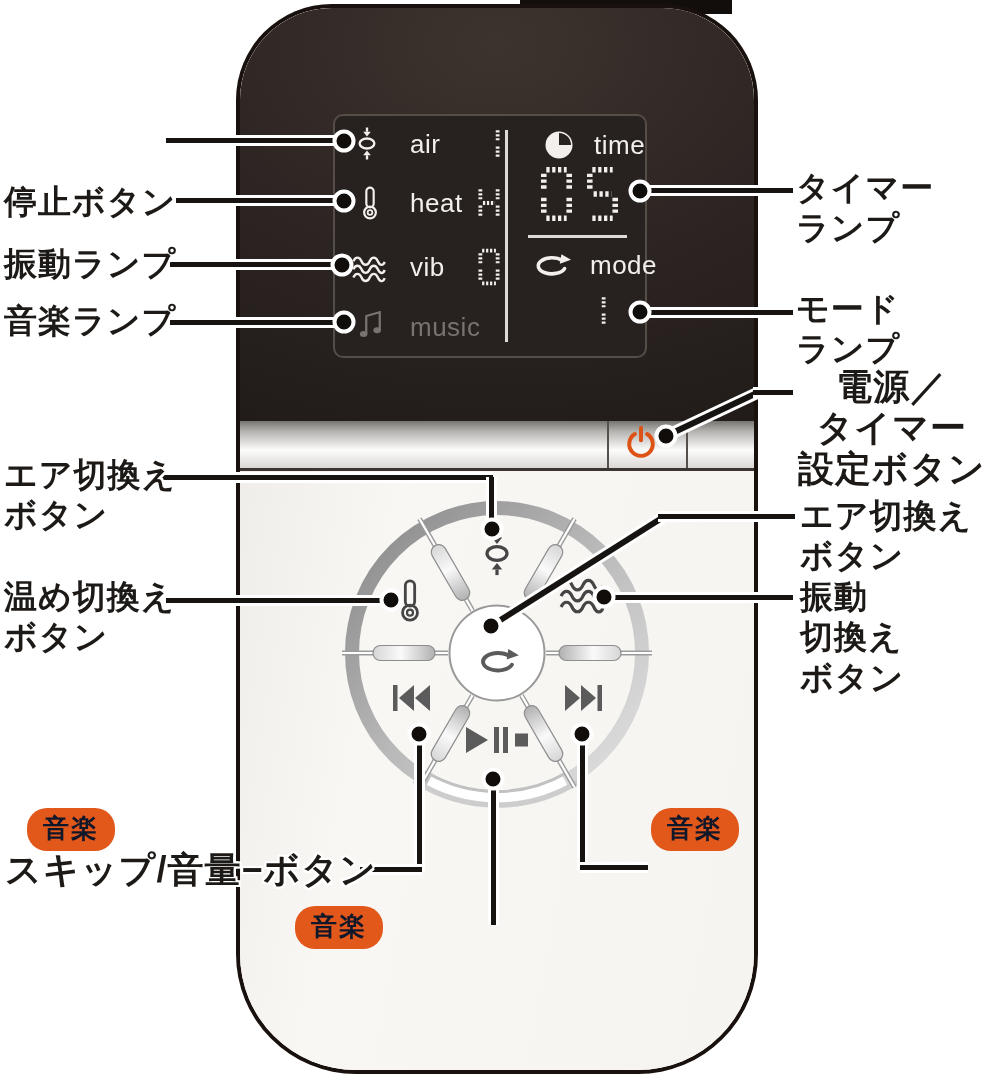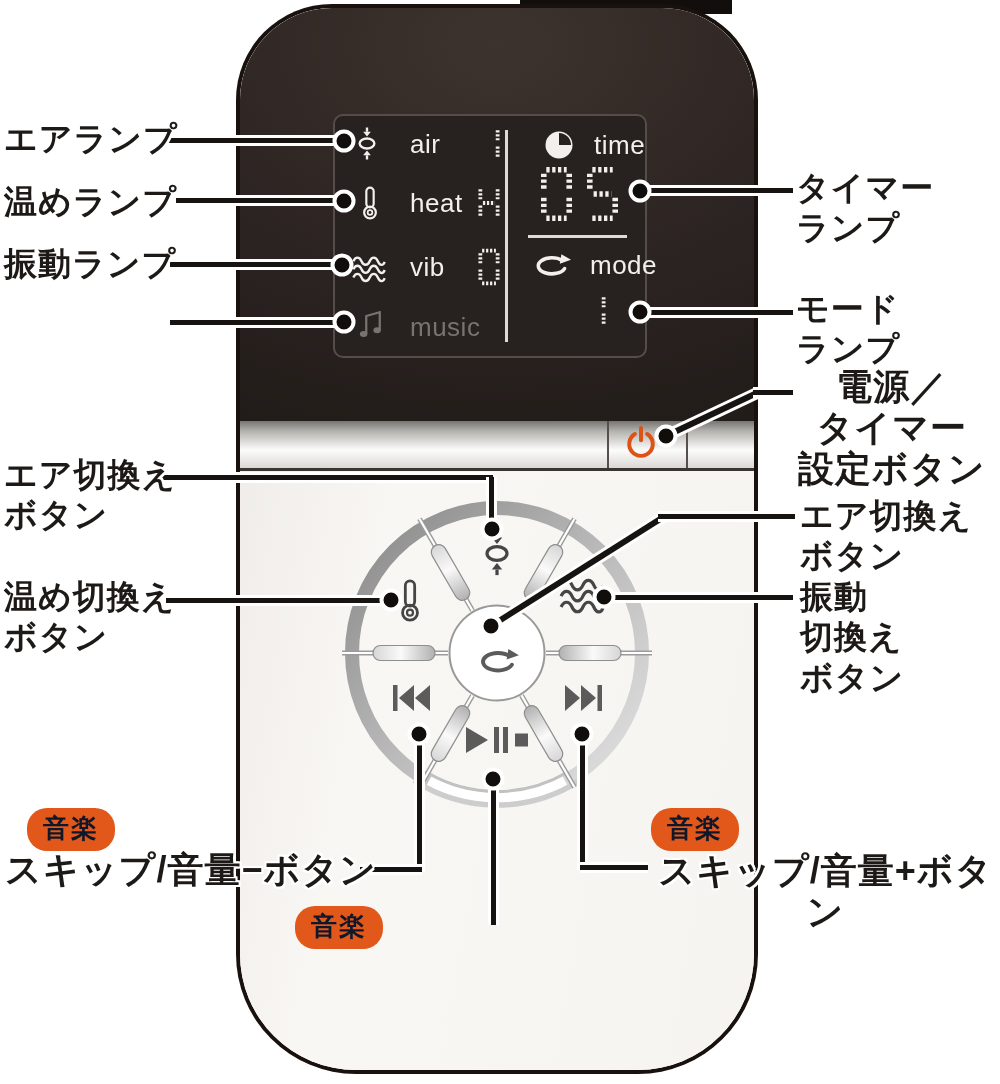--- a/index.html
+++ b/index.html
@@ -316,23 +316,23 @@
   <div class="dot" style="left:640px;top:312px"></div>
   <div class="dot" style="left:666px;top:436px"></div>
   <div class="dot" style="left:492px;top:529px"></div>
   <div class="dot" style="left:391px;top:600px"></div>
   <div class="dot" style="left:604px;top:597px"></div>
   <div class="dot" style="left:491px;top:626px"></div>
   <div class="dot" style="left:419px;top:734px"></div>
   <div class="dot" style="left:493px;top:779px"></div>
   <div class="dot" style="left:582px;top:734px"></div>
 
-  <div class="lbl" style="left:4px;top:119px">エアランプ</div>
-  <div class="lbl" style="left:4px;top:182px">温めランプ</div>
+  <div class="lbl" style="left:4px;top:182px">停止ボタン</div>
   <div class="lbl" style="left:4px;top:244px">振動ランプ</div>
+  <div class="lbl" style="left:4px;top:301px">音楽ランプ</div>
   <div class="lbl" style="left:796px;top:168px">タイマー
 ランプ</div>
   <div class="lbl" style="left:796px;top:289px">モード
 ランプ</div>
   <div class="lbl small" style="left:798px;top:366px">電源／
 タイマー
 設定ボタン</div>
   <div class="lbl" style="left:4px;top:455px">エア切換え
 ボタン</div>
   <div class="lbl" style="left:4px;top:577px">温め切換え
@@ -340,15 +340,14 @@
   <div class="lbl" style="left:800px;top:496px">エア切換え
 ボタン</div>
   <div class="lbl" style="left:800px;top:577px">振動
 切換え
 ボタン</div>
 
   <div class="badge" style="left:27px;top:808px">音楽</div>
   <div class="lbl small" style="left:5px;top:849px">スキップ/音量−ボタン</div>
   <div class="badge" style="left:295px;top:906px">音楽</div>
   <div class="badge" style="left:651px;top:808px">音楽</div>
-  <div class="lbl small" style="left:651px;top:850px">スキップ/音量+ボタン</div>
 
 </div>
 
 </body></html>

